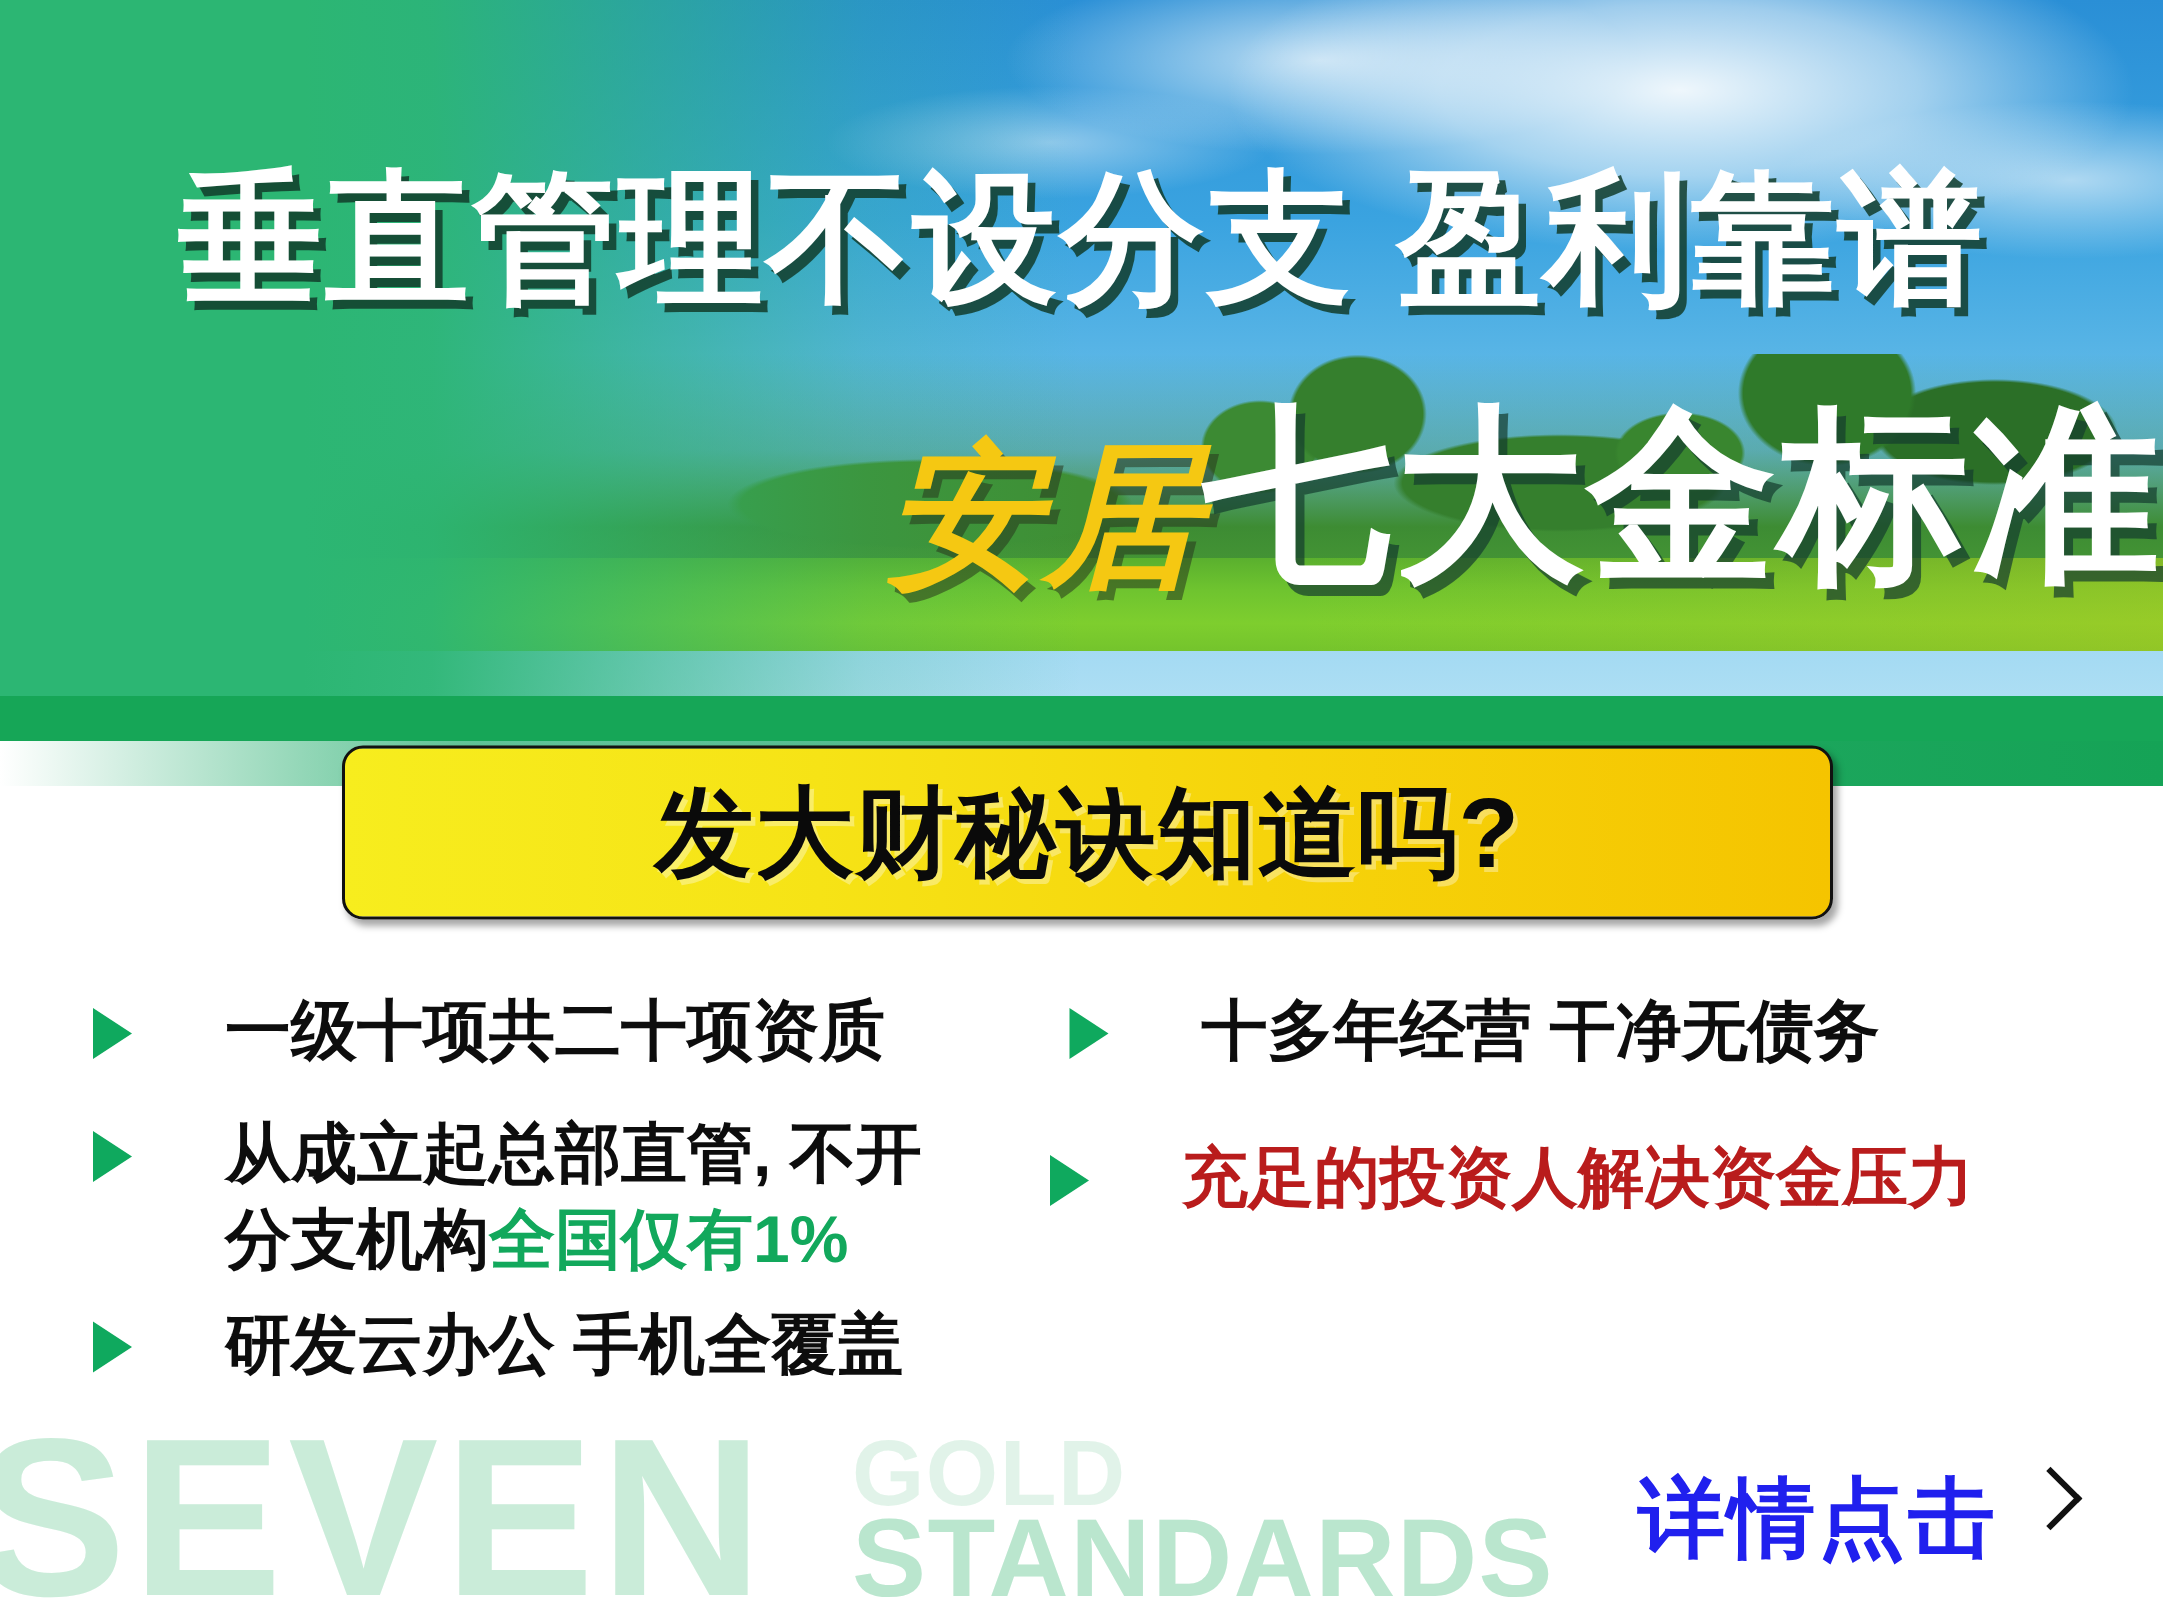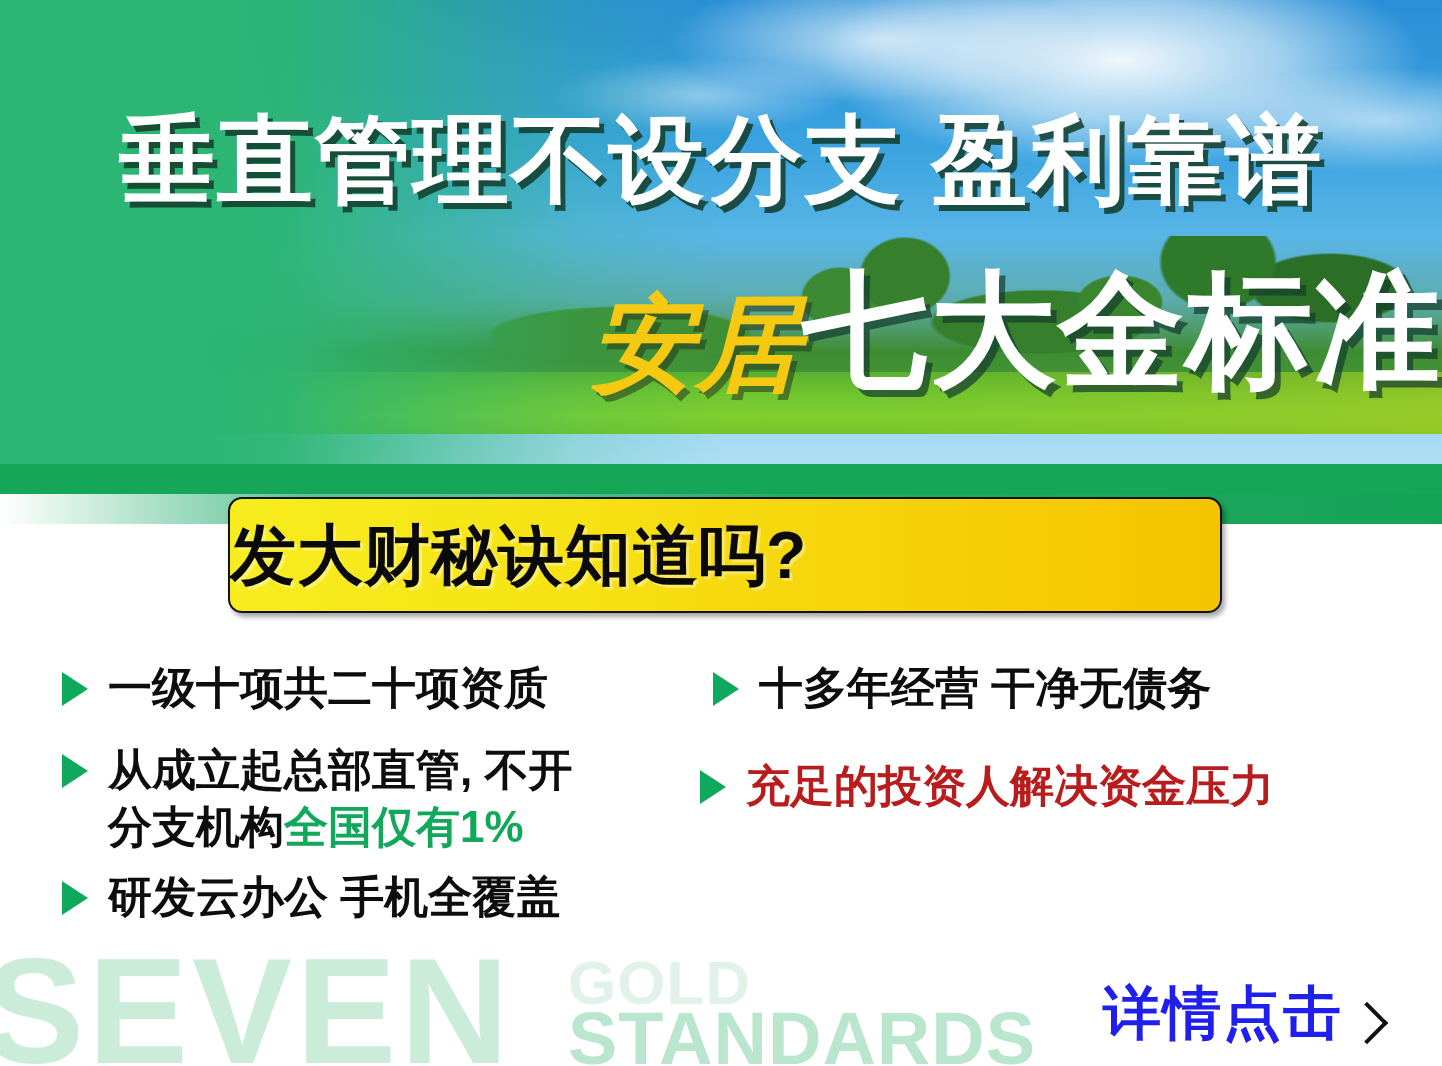--- a/index.html
+++ b/index.html
@@ -89,34 +89,34 @@
     font-size:126px;font-weight:bold;color:#ffffff;letter-spacing:2px;
     text-shadow:6px 7px 0 rgba(20,60,45,.70);
   }
 
   
   .yellowbox{
     position:absolute;left:228px;top:497px;width:990px;height:112px;
     border-radius:14px;border:2px solid #111;
     background:linear-gradient(90deg,#F7ED1E 0%, #F6E316 32%, #F6D40B 62%, #F5C400 100%);
     box-shadow:3px 4px 5px rgba(0,0,0,.35);
-    display:flex;align-items:center;justify-content:flex-start;
+    display:flex;align-items:center;justify-content:center;
   }
   .yellowbox .txt{
     font-size:66px;font-weight:bold;color:#0a0a0a;letter-spacing:1px;
     white-space:nowrap;line-height:1;
     text-shadow:3px 3px 0 rgba(255,255,255,.35);
   }
 
   
   .cols{position:absolute;left:0;top:660px;width:1442px;height:360px;}
   .col-left{position:absolute;left:62px;top:0;width:620px;}
   .col-right{position:absolute;left:700px;top:0;width:700px;}
 
-  .bullet{display:flex;align-items:flex-start;margin-bottom:14px;}
+  .bullet{display:flex;align-items:flex-start;margin-bottom:14px;gap:42px;}
   .tri{
     width:0;height:0;flex:0 0 auto;
     border-left:26px solid #0FA95E;
     border-top:17px solid transparent;
     border-bottom:17px solid transparent;
     margin-top:12px;margin-right:20px;
   }
   .btxt{font-size:44px;font-weight:bold;color:#0d0d0d;line-height:1.28;white-space:nowrap;}
   .btxt .g{color:#12A85C;}
   .bullet.green .btxt{color:#b91c1c;}
@@ -141,21 +141,21 @@
   }
   .wm .standards{
     position:absolute;left:568px;bottom:-10px;
     font-size:74px;font-weight:bold;letter-spacing:1px;
     color:#a9e0c2;opacity:.8;line-height:1;
   }
 
   
   .detail{
     position:absolute;right:60px;bottom:24px;
-    display:flex;align-items:flex-end;gap:9px;
+    display:flex;align-items:flex-start;gap:20px;
   }
   .detail .dtxt{
     font-size:58px;font-weight:bold;color:#2020EE;
     letter-spacing:2px;line-height:1;white-space:nowrap;
   }
   .detail .chev{
     width:26px;height:26px;
     border-top:4px solid #111;border-right:4px solid #111;
     transform:rotate(45deg);margin-bottom:4px;
   }

